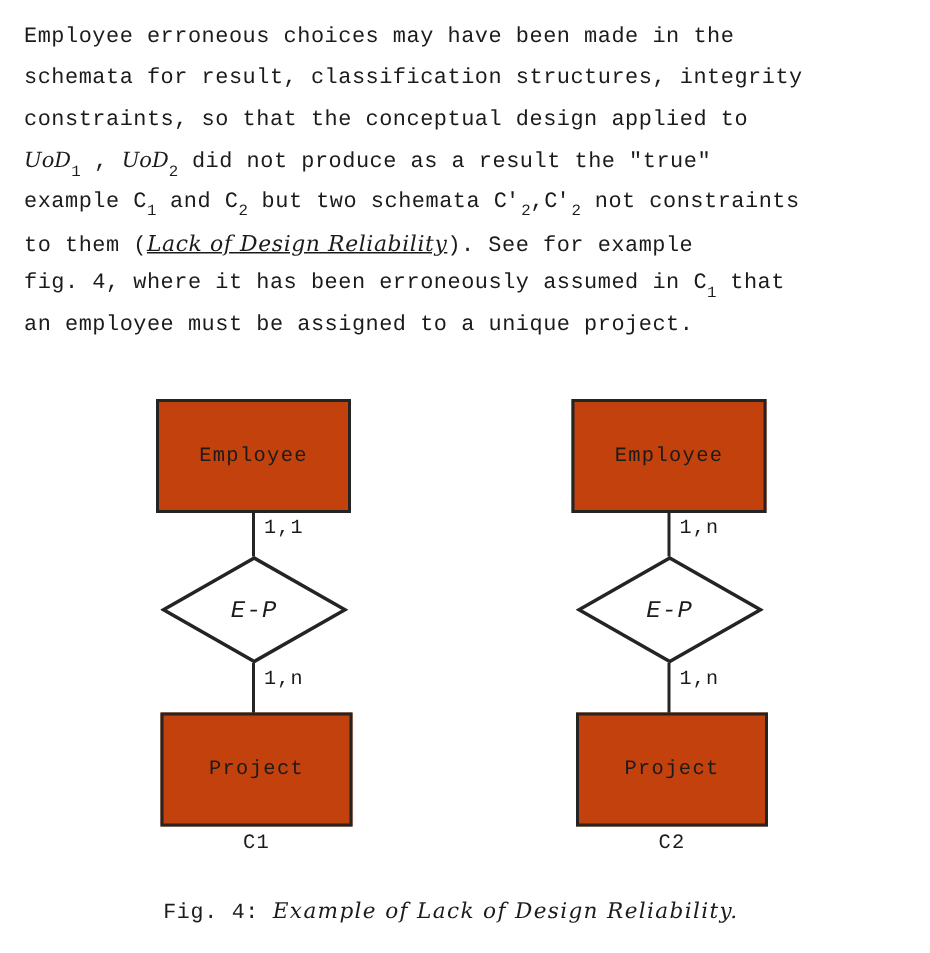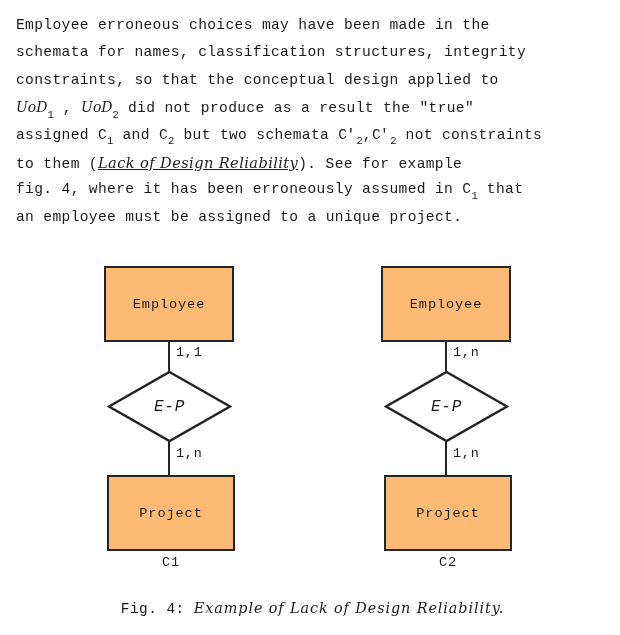--- a/index.html
+++ b/index.html
@@ -65,21 +65,21 @@
     height: 340px;
   }
   .er { position: absolute; top: 0; width: 300px; height: 340px; }
   #er-left  { left: 55px; }
   #er-right { left: 332px; }
 
   .ent {
     position: absolute;
     box-sizing: border-box;
     border: 2px solid #242424;
-    background: #fdba74;
+    background: #c2410c;
     display: flex;
     align-items: center;
     justify-content: center;
     font-size: 13.6px;
     letter-spacing: 0.9px;
     color: #1b1b1b;
   }
   .ent-top    { left: 49px; top: 16px;  width: 130px; height: 76px; }
   .ent-bottom { left: 52px; top: 225px; width: 128px; height: 76px; }
 
@@ -133,42 +133,41 @@
   
   #caption {
     position: absolute;
     left: 0;
     top: 600px;
     width: 601px;
     text-align: center;
     font-size: 14.4px;
     letter-spacing: 0.5px;
     white-space: nowrap;
-    padding-left: 12px;
   }
   #caption .cap-em {
     font-family: "DejaVu Serif", serif;
     font-style: italic;
     letter-spacing: 0.9px;
   }
 </style>
 </head>
 <body>
 
 <div id="prose">
 
   <span class="ln">Employee erroneous choices may have been made in the</span>
 
-  <span class="ln">schemata for names, classification structures, integrity</span>
+  <span class="ln">schemata for result, classification structures, integrity</span>
 
   <span class="ln">constraints, so that the conceptual design applied to</span>
 
   <span class="ln"><span class="uod">UoD</span><span class="sub">1</span><span> , </span><span class="uod">UoD</span><span class="sub">2</span><span> did not produce as a result the "true"</span></span>
 
-  <span class="ln"><span>assigned C</span><span class="sub">1</span><span> and C</span><span class="sub">2</span><span> but two schemata C</span><span class="prime">'</span><span class="sub">2</span><span>,C</span><span class="prime">'</span><span class="sub">2</span><span> not constraints</span></span>
+  <span class="ln"><span>example C</span><span class="sub">1</span><span> and C</span><span class="sub">2</span><span> but two schemata C</span><span class="prime">'</span><span class="sub">2</span><span>,C</span><span class="prime">'</span><span class="sub">2</span><span> not constraints</span></span>
 
   <span class="ln"><span>to them  (</span><span class="ital">Lack of Design Reliability</span><span>). See for example</span></span>
 
   <span class="ln"><span>fig. 4, where it has been erroneously assumed in C</span><span class="sub">1</span><span> that</span></span>
 
   <span class="ln">an employee must be assigned to a unique project.</span>
 </div>
 
 <div id="figure">
 

